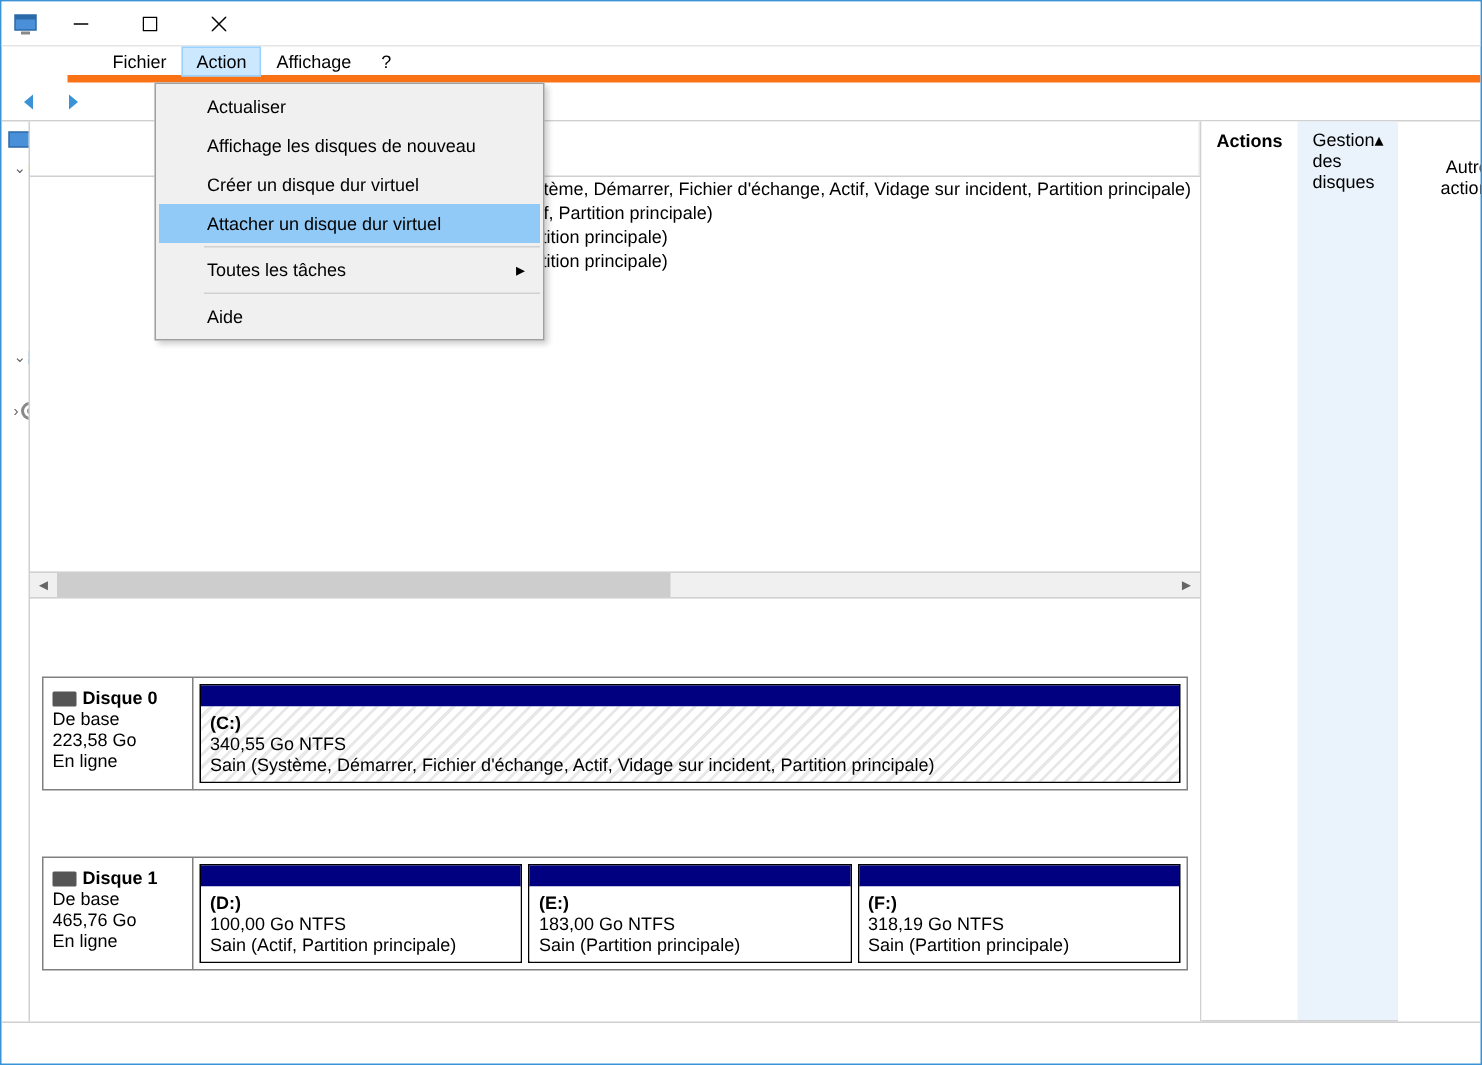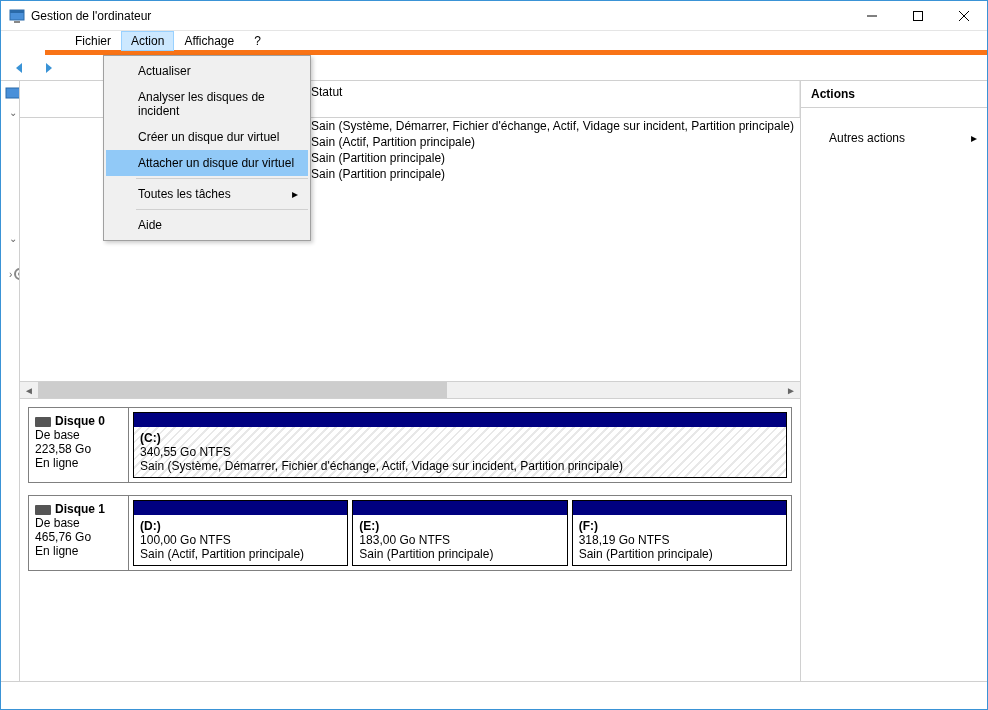--- a/index.html
+++ b/index.html
@@ -5,21 +5,21 @@
 * { margin: 0; padding: 0; box-sizing: border-box; font-family: "Segoe UI", Tahoma, sans-serif; font-size: 12px; }
 body { background: #fff; width: 988px; height: 710px; overflow: hidden; border: 1px solid #3a93d6; display: flex; flex-direction: column; }
 .titlebar { height: 30px; display: flex; align-items: center; padding-left: 8px; background: #fff; border-bottom: 1px solid #e5e5e5; }
 .titlebar .app-icon { width: 16px; height: 16px; margin-right: 6px; }
 .titlebar .title { flex: 1; }
 .win-controls { display: flex; }
 .win-controls div { width: 46px; height: 30px; display: flex; align-items: center; justify-content: center; }
 .menubar { height: 24px; display: flex; align-items: center; padding-left: 20px; gap: 0; border-bottom: 5px solid #f97316; position: relative; margin-left: 44px; }
 .menubar .menu-item { padding: 3px 10px; cursor: default; }
 .menubar .menu-item.active { background: #cce8ff; border: 1px solid #99d1ff; padding: 2px 9px; }
-.dropdown { position: absolute; left: 58px; top: 24px; width: 208px; background: #f0f0f0; border: 1px solid #a0a0a0; box-shadow: 2px 2px 4px rgba(0,0,0,0.2); z-index: 100; padding: 2px; }
+.dropdown { position: absolute; left: 58px; top: 24px; width: 260px; background: #f0f0f0; border: 1px solid #a0a0a0; box-shadow: 2px 2px 4px rgba(0,0,0,0.2); z-index: 100; padding: 2px; }
 .dropdown .ditem { padding: 6px 8px 6px 32px; cursor: default; position: relative; }
 .dropdown .ditem.highlight { background: #91c9f7; }
 .dropdown .ditem.submenu::after { content: "▸"; position: absolute; right: 10px; }
 .dropdown hr { border: none; border-top: 1px solid #d0d0d0; margin: 2px 0 2px 30px; }
 .toolbar { height: 26px; border-bottom: 1px solid #d0d0d0; display: flex; align-items: center; padding-left: 8px; gap: 6px; }
 .toolbar .tbtn { width: 22px; height: 22px; display: flex; align-items: center; justify-content: center; }
 .body { flex: 1; display: flex; min-height: 0; }
 .tree { width: 198px; border-right: 1px solid #d0d0d0; padding: 4px 0; overflow: hidden; }
 .tree .trow { display: flex; align-items: center; height: 18px; padding-left: 4px; white-space: nowrap; cursor: default; }
 .tree .chevron { width: 12px; text-align: center; color: #666; font-size: 10px; }
@@ -31,51 +31,50 @@
 .vol-header div { padding: 4px 6px; border-right: 1px solid #e8e8e8; }
 .vol-rows { flex: 1; overflow: hidden; }
 .vol-row { display: flex; padding: 1px 0; }
 .vol-row div { padding: 0 6px; white-space: nowrap; overflow: hidden; }
 .c-vol { width: 120px; } .c-type { width: 55px; } .c-fs { width: 110px; } .c-stat { flex: 1; }
 .hscroll { height: 18px; display: flex; align-items: center; border-top: 1px solid #d0d0d0; border-bottom: 1px solid #d0d0d0; background: #f0f0f0; }
 .hscroll .arrow { width: 18px; text-align: center; color: #666; font-size: 10px; }
 .hscroll .track { flex: 1; height: 16px; position: relative; }
 .hscroll .thumb { position: absolute; left: 0; width: 55%; height: 100%; background: #cdcdcd; }
 .disks { flex: 1; overflow: auto; padding: 8px; }
-.disk-row { display: flex; border: 1px solid #808080; margin-bottom: 12px; }
+.disk-row { display: flex; border: 1px solid #808080; margin-bottom: 12px; margin-top: 44px; }
 .disk-info { width: 100px; padding: 6px; border-right: 1px solid #808080; }
 .disk-info .dname { font-weight: bold; }
 .disk-info .dicon { display:inline-block; width:16px; height:10px; background:#555; margin-right:4px; vertical-align:middle; border-radius:1px; }
 .disk-parts { flex: 1; display: flex; padding: 4px; gap: 4px; }
 .part { flex: 1; border: 1px solid #000; display: flex; flex-direction: column; }
 .part .phdr { height: 14px; background: #000080; }
 .part .pbody { flex: 1; padding: 4px 6px; background: #fff; }
 .part .pbody.hatched { background: repeating-linear-gradient(135deg, #fff, #fff 4px, #e8e8e8 4px, #e8e8e8 6px); }
 .part .pname { font-weight: bold; }
 .legend { height: 22px; border-top: 1px solid #d0d0d0; display: flex; align-items: center; padding-left: 8px; gap: 6px; }
 .legend .sw { width: 12px; height: 12px; }
-.actions { width: 186px; display: flex; flex-direction: column; }
+.actions { width: 186px; display: flex; flex-direction: row; }
 .actions .ahdr { background: #fff; font-weight: bold; padding: 6px 10px; border-bottom: 1px solid #d0d0d0; }
 .actions .asec { background: #eaf3fb; padding: 5px 10px; display: flex; justify-content: space-between; border-bottom: 1px solid #d0d0d0; }
 .actions .aact { padding: 23px 10px 6px 28px; display: flex; justify-content: space-between; text-align: right; }
 .split-bottom { height: 28px; border-top: 1px solid #d0d0d0; }
 svg { display: block; }
 </style>
 </head>
 <body>
 
 <div class="titlebar">
   <span class="app-icon">
     <svg width="16" height="16" viewBox="0 0 16 16">
         <rect x="1" y="2" width="14" height="10" fill="#4a90d9" stroke="#2a6aa9"></rect>
         <rect x="1" y="2" width="14" height="3" fill="#2a6aa9"></rect>
         <rect x="5" y="13" width="6" height="2" fill="#888"></rect>
       </svg>
   </span>
-  <span class="title">Gestion de l'ordinateur</span>
   <div class="win-controls">
     <div>
         <svg width="10" height="10">
           <line x1="0" y1="5" x2="10" y2="5" stroke="#000"></line>
         </svg>
       </div>
     <div>
         <svg width="10" height="10">
           <rect x="0.5" y="0.5" width="9" height="9" fill="none" stroke="#000"></rect>
         </svg>
@@ -90,21 +89,21 @@
 </div>
 
 <div class="menubar">
   <div class="menu-item">Fichier</div>
   <div class="menu-item active">Action</div>
   <div class="menu-item">Affichage</div>
   <div class="menu-item">?</div>
 
   <div class="dropdown">
     <div class="ditem">Actualiser</div>
-    <div class="ditem">Analyser les disques de incident</div>
+    <div class="ditem">Affichage les disques de nouveau</div>
     <div class="ditem">Créer un disque dur virtuel</div>
     <div class="ditem highlight">Attacher un disque dur virtuel</div>
     <hr>
     <div class="ditem submenu">Toutes les tâches</div>
     <hr>
     <div class="ditem">Aide</div>
   </div>
 </div>
 
 <div class="toolbar">
@@ -289,20 +288,24 @@
                 </div>
               </div>
             </div>
           </div>
         </div>
 
     </div>
 
     <div class="actions">
       <div class="ahdr">Actions</div>
+      <div class="asec">
+        <span>Gestion des disques</span>
+        <span>▴</span>
+      </div>
       <div class="aact">
         <span>Autres actions</span>
         <span>▸</span>
       </div>
     </div>
   </div>
 </div>
 <div class="split-bottom"></div>
 
 </body></html>

